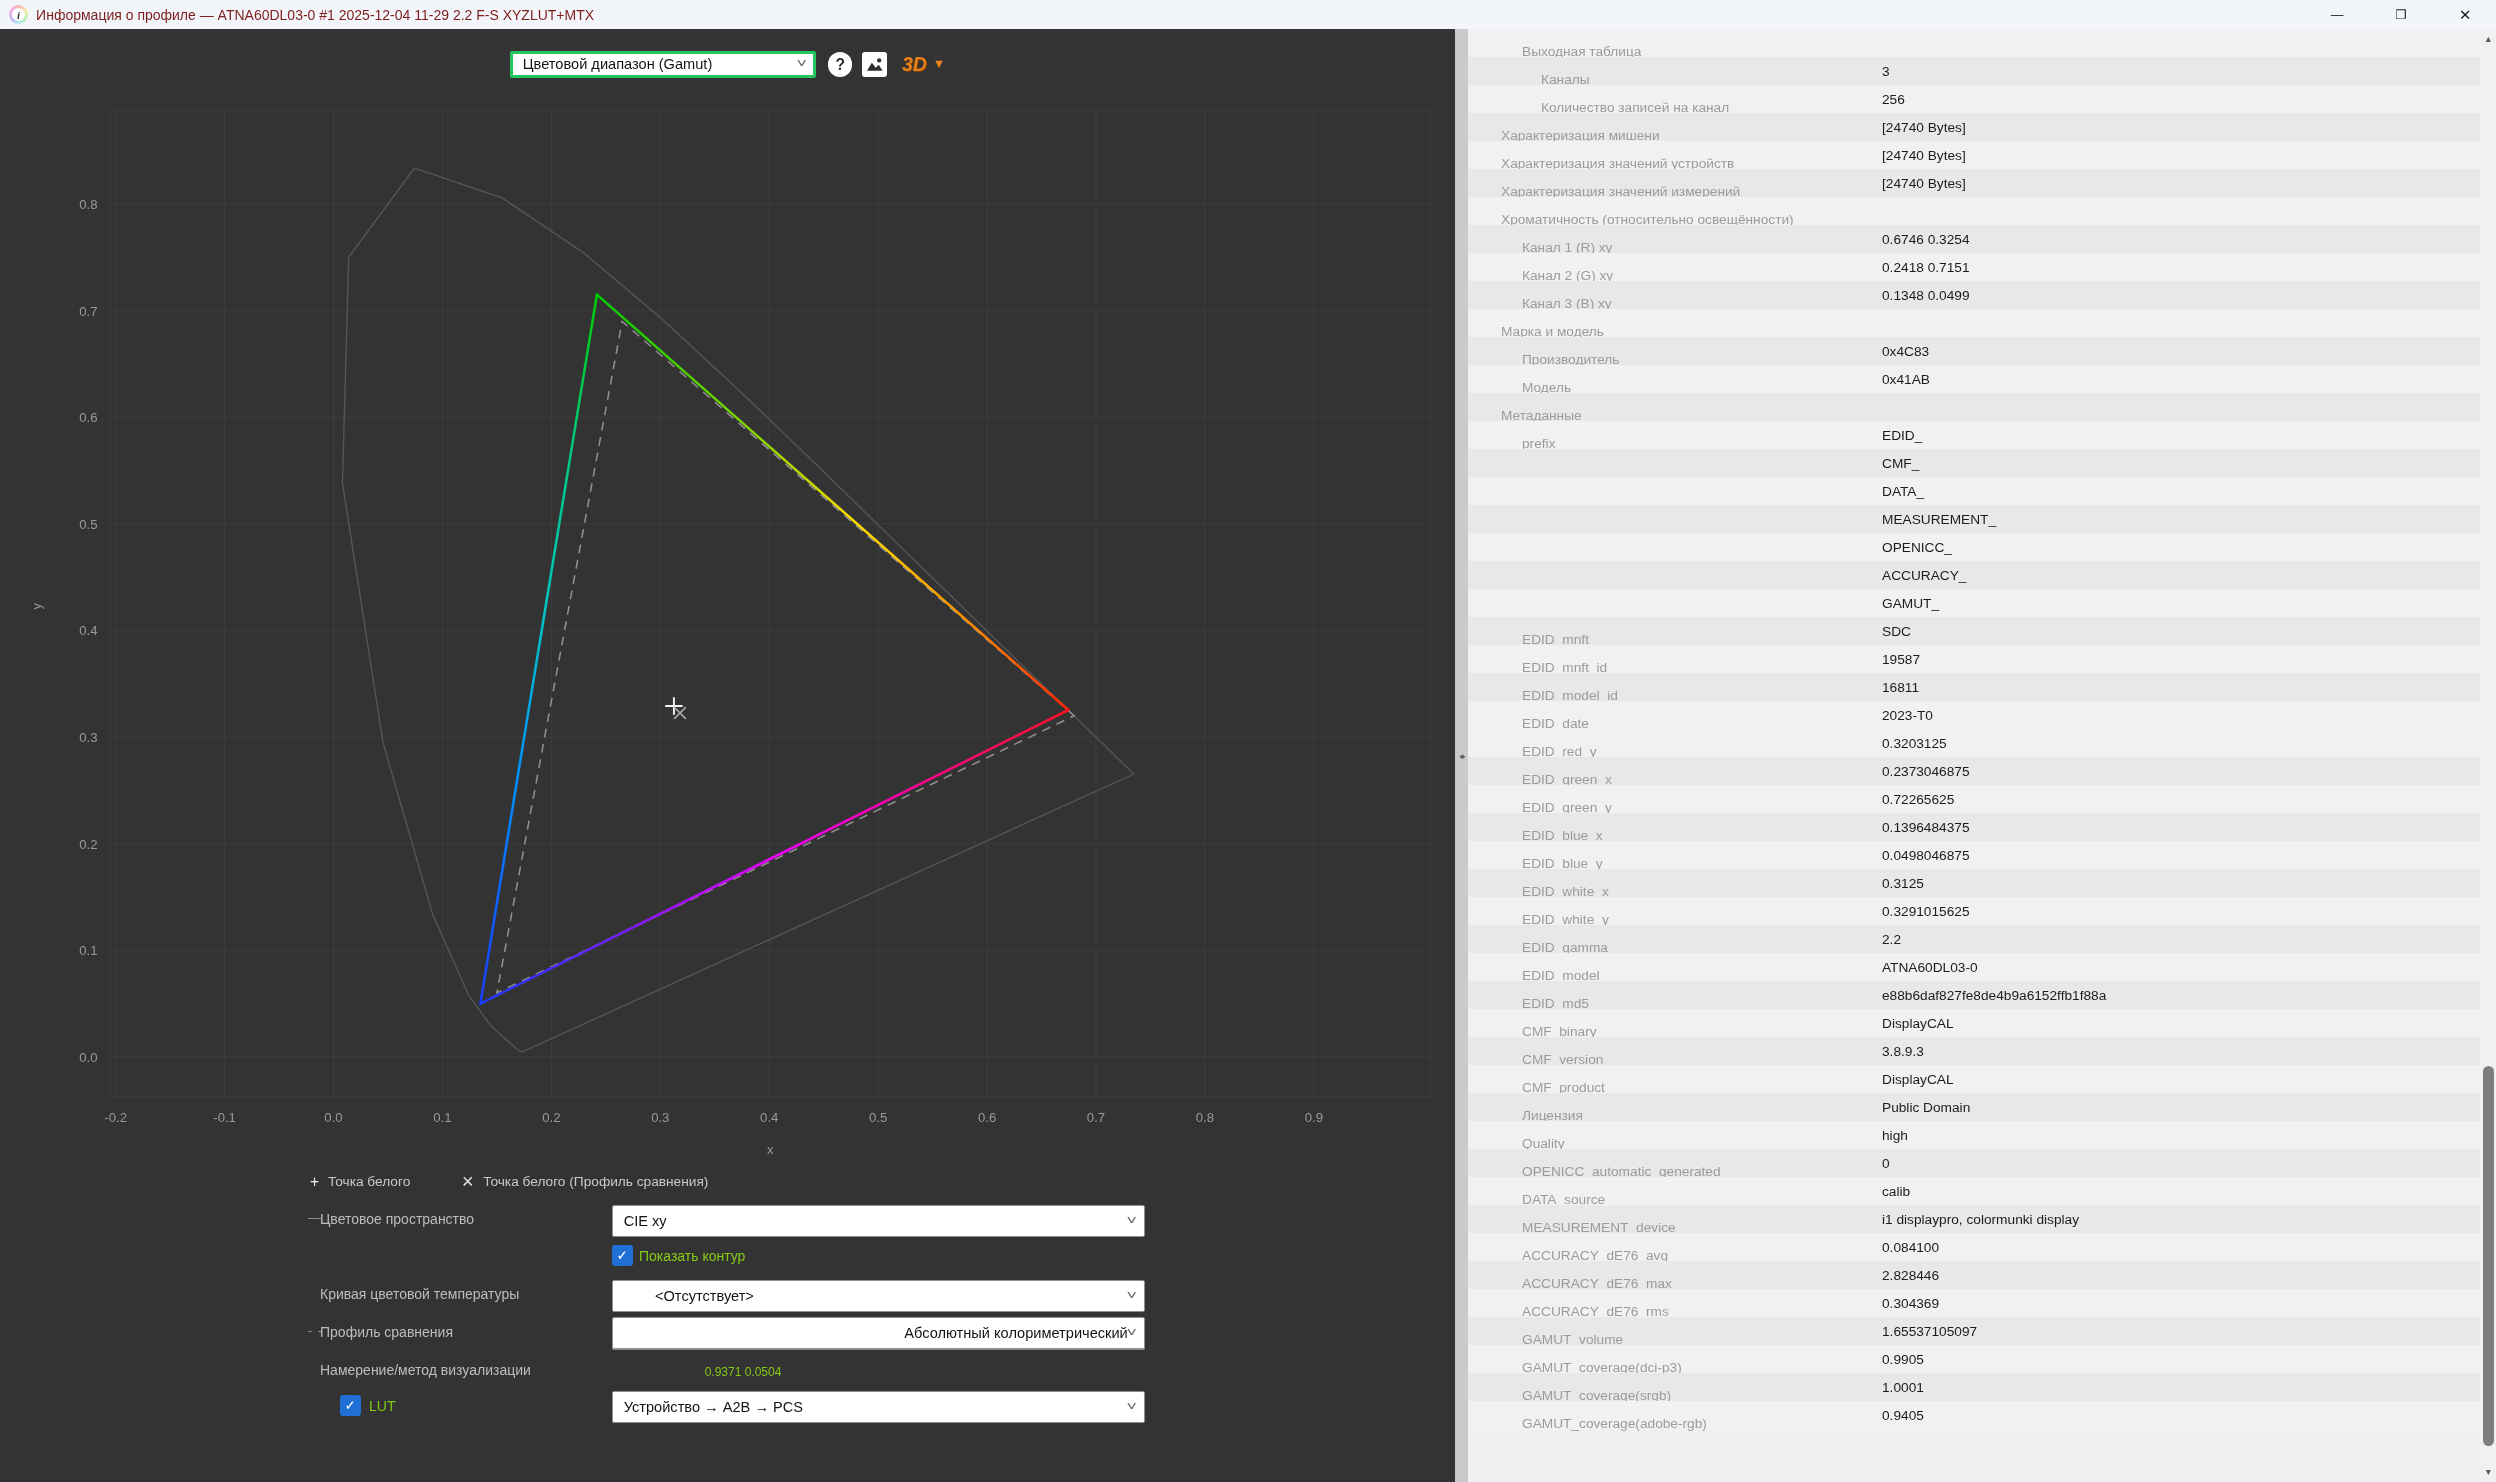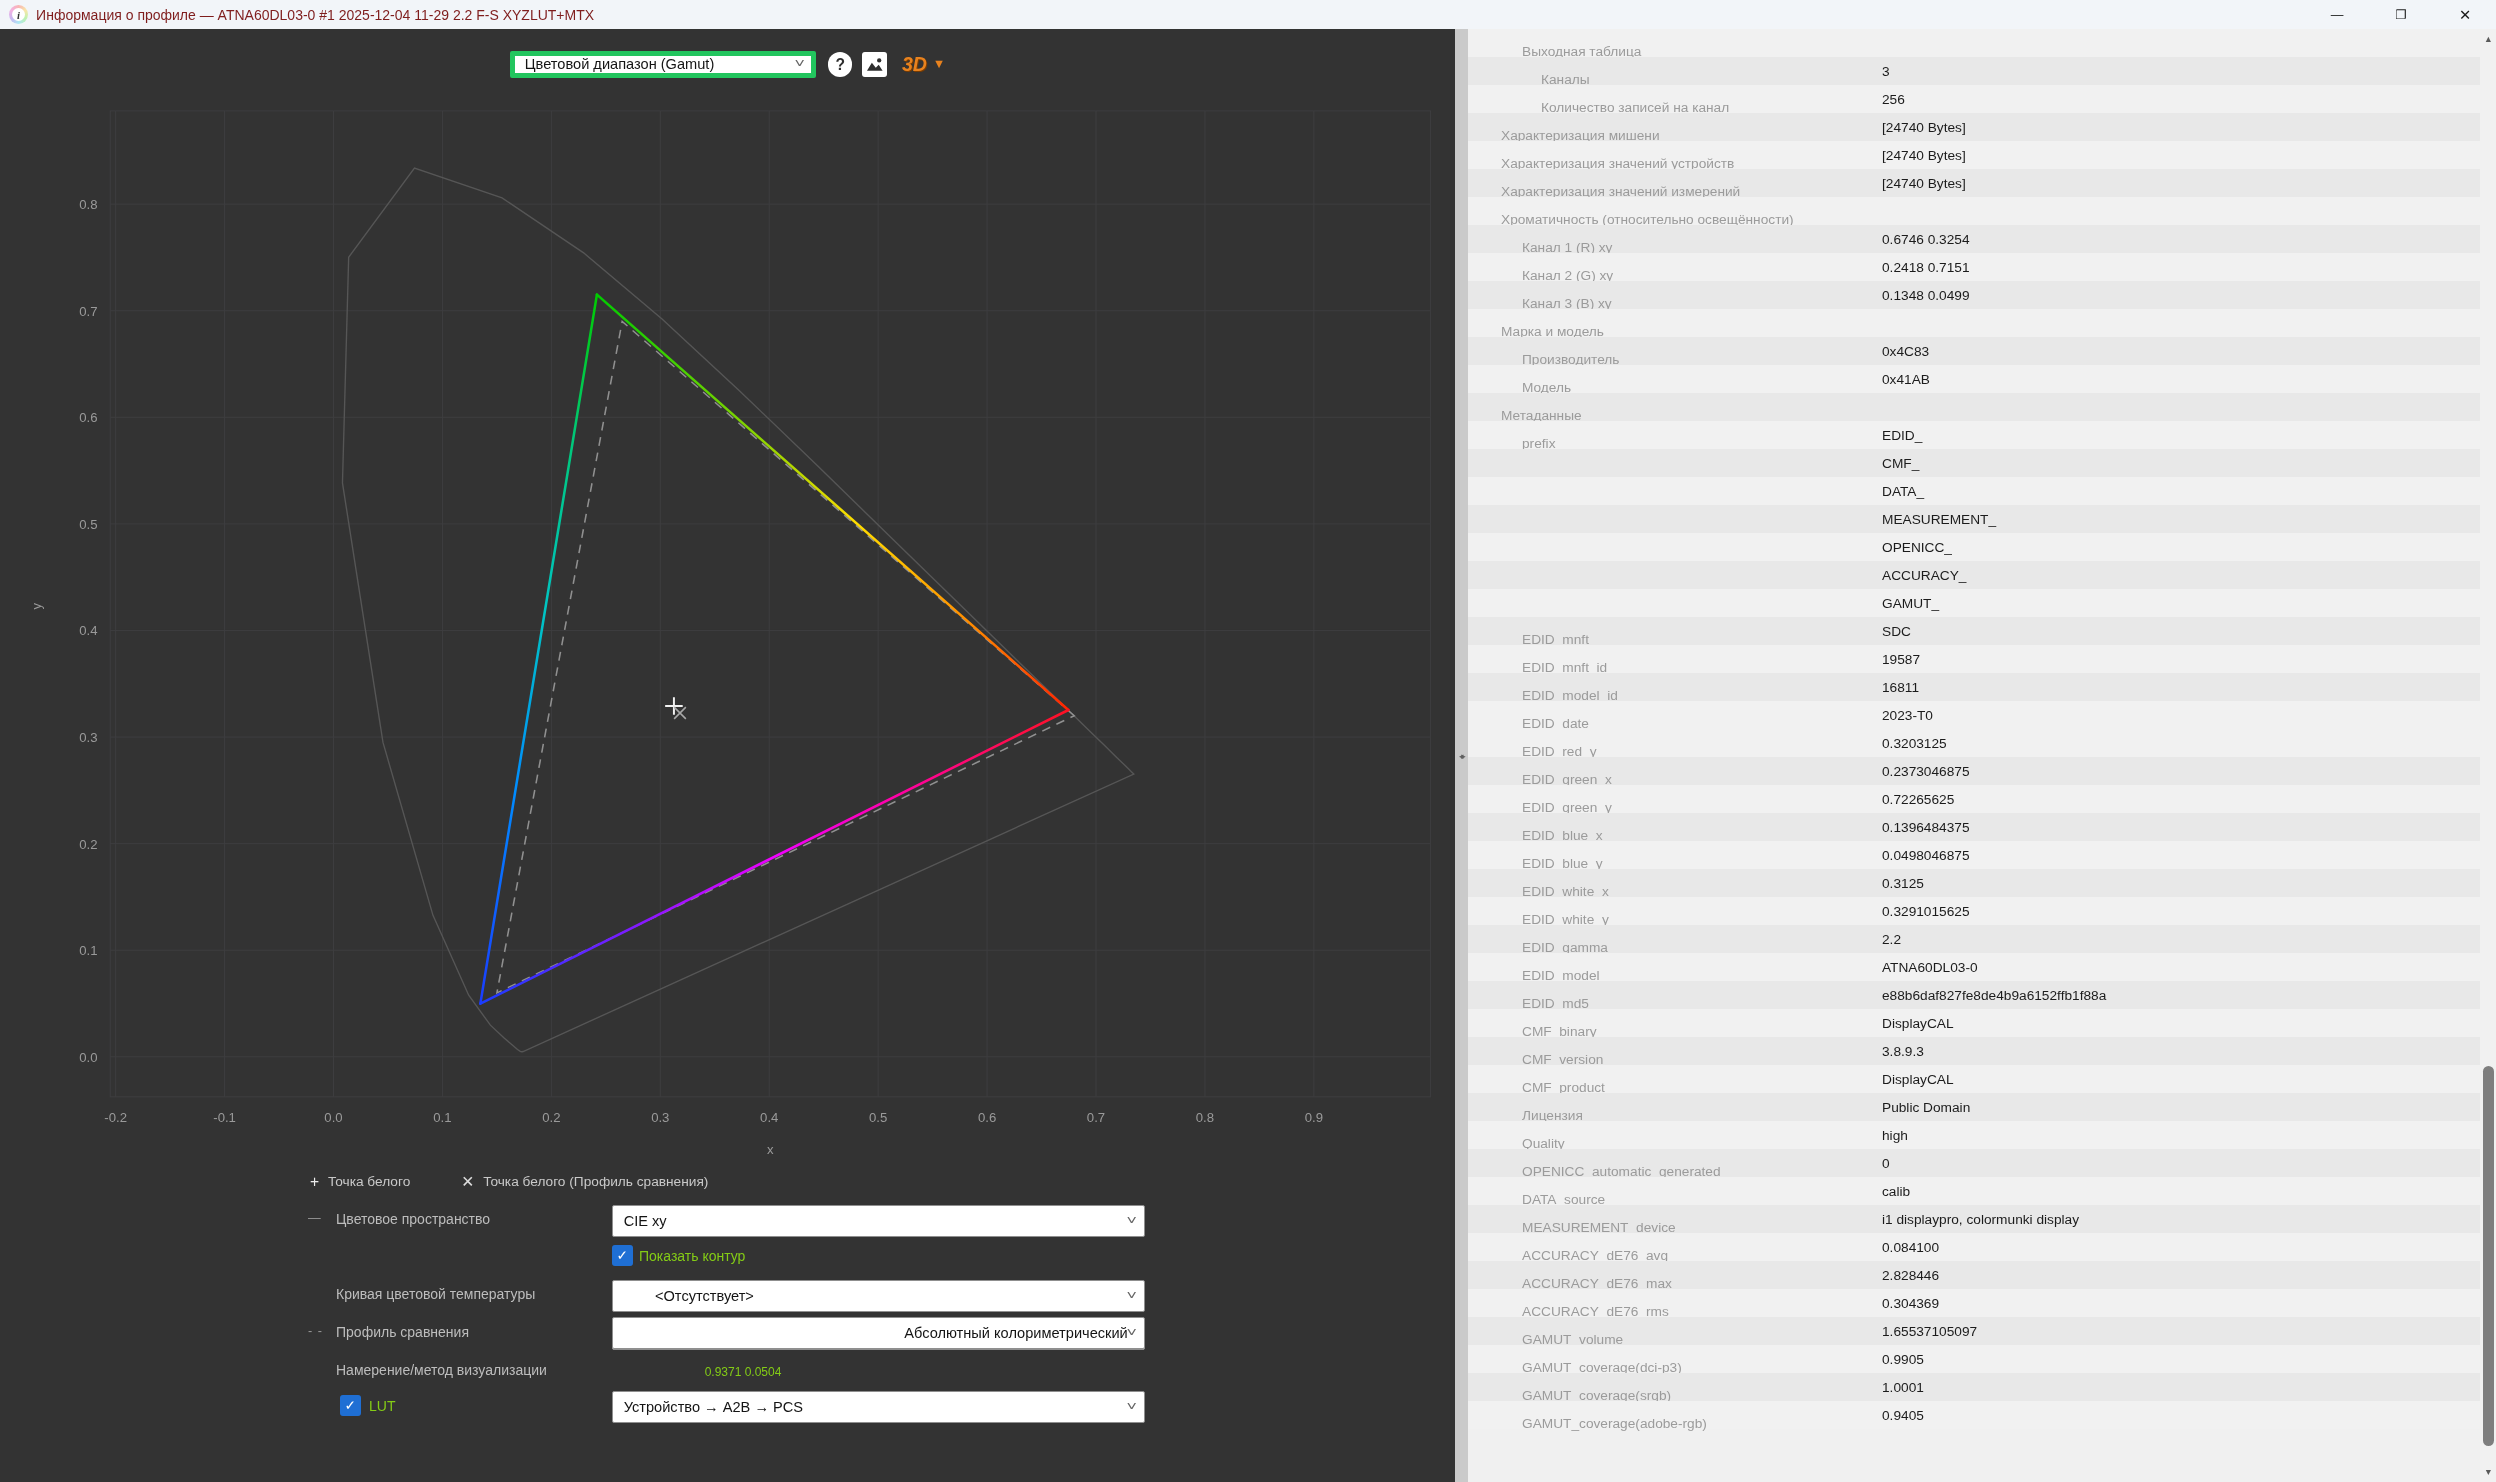--- a/index.html
+++ b/index.html
@@ -10,36 +10,36 @@
     background:conic-gradient(#f8b4b4,#f8e7a8,#bdf3b0,#aee6f5,#c9b6f2,#f3b1e2,#f8b4b4);
     display:flex;align-items:center;justify-content:center;flex:none;}
   .app-icon i{width:13.7px;height:13.7px;border-radius:50%;background:#ffffff;color:#333;font:700 10.7px "Liberation Serif",serif;font-style:italic;
     display:flex;align-items:center;justify-content:center;}
   .title{font-size:14px;color:#7f1d1d;white-space:nowrap;}
   .winbtns{margin-left:auto;display:flex;height:29px;}
   .winbtn{width:64px;height:29px;display:flex;align-items:center;justify-content:center;font-size:12.7px;color:#1a1a1a;cursor:default;}
   .winbtn.close{font-size:14.6px;}
   
   .left{position:absolute;left:0;top:29px;width:1455px;height:1453px;background:#333333;}
-  .toolbar-select{position:absolute;left:510px;top:21.5px;width:306px;height:27px;background:#fff;border:5px solid #22c55e;border-radius:2px;
+  .toolbar-select{position:absolute;left:510px;top:21.5px;width:306px;height:27px;background:#fff;border:3px solid #22c55e;border-radius:2px;
     display:flex;align-items:center;justify-content:space-between;padding:0 7.8px 0 9.8px;font-size:14.6px;color:#141414;box-sizing:border-box;}
   .chev{color:#666;font-size:12.7px;transform:scaleX(1.4);}
   .help-icon{position:absolute;left:828px;top:23.4px;width:24.4px;height:24.4px;border-radius:50%;background:#fff;
     display:flex;align-items:center;justify-content:center;font-weight:700;font-size:15.6px;color:#2e2e2e;}
   .img-icon{position:absolute;left:862px;top:23.4px;width:25px;height:24.4px;background:#fff;border-radius:2.9px;
     display:flex;align-items:center;justify-content:center;}
   .threed{position:absolute;left:902px;top:21.5px;height:27px;display:flex;align-items:center;gap:5.9px;cursor:default;}
   .t3d{font:900 19.5px "Liberation Sans",sans-serif;font-style:italic;color:#e8821e;text-shadow:1px 1px 0 #7a3c00;}
   .tri{color:#e8821e;font-size:12.7px;}
   #chart{position:absolute;left:0;top:0;width:1455px;height:1453px;}
   
   .legend{position:absolute;left:310px;top:1141px;height:23.4px;display:flex;align-items:center;font-size:13.7px;color:#c9c9c9;}
   .mark{font-size:15.6px;color:#ececec;margin-right:8.8px;}
   .mark.cross{margin-left:51px;color:#dcdcdc;}
-  .ctl-label{position:absolute;left:336px;font-size:14px;color:#bdbdbd;white-space:nowrap;}
+  .ctl-label{position:absolute;left:320px;font-size:14px;color:#bdbdbd;white-space:nowrap;}
   .ctl-pre{position:absolute;left:308px;font-size:12.7px;color:#9a9a9a;letter-spacing:1px;}
   .sel{position:absolute;left:612px;width:533px;height:32px;background:#fff;border:1px solid #8f8f8f;border-radius:2px;
     display:flex;align-items:center;justify-content:space-between;padding:0 8.8px 0 10.7px;font-size:14.6px;color:#141414;box-sizing:border-box;}
   .checkbox{position:absolute;width:20.5px;height:20.5px;background:#1f6fd4;border-radius:2.9px;display:flex;align-items:center;justify-content:center;}
   .checkbox span{color:#fff;font-size:13.7px;}
   .cb-label{position:absolute;font-size:14px;color:#84cc16;}
   .status{position:absolute;left:340px;top:1336px;width:806px;text-align:center;font-size:12px;color:#84cc16;}
   
   .splitter{position:absolute;left:1455px;top:29px;width:12.7px;height:1453px;background:#cacaca;display:flex;align-items:center;justify-content:center;}
   .splitter span{color:#606060;font-size:8.8px;letter-spacing:-2px;}

